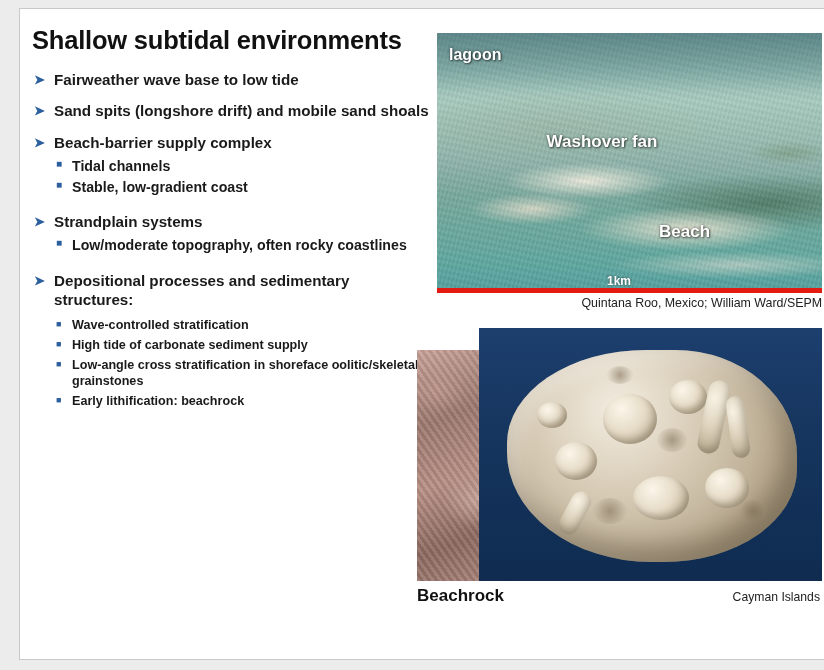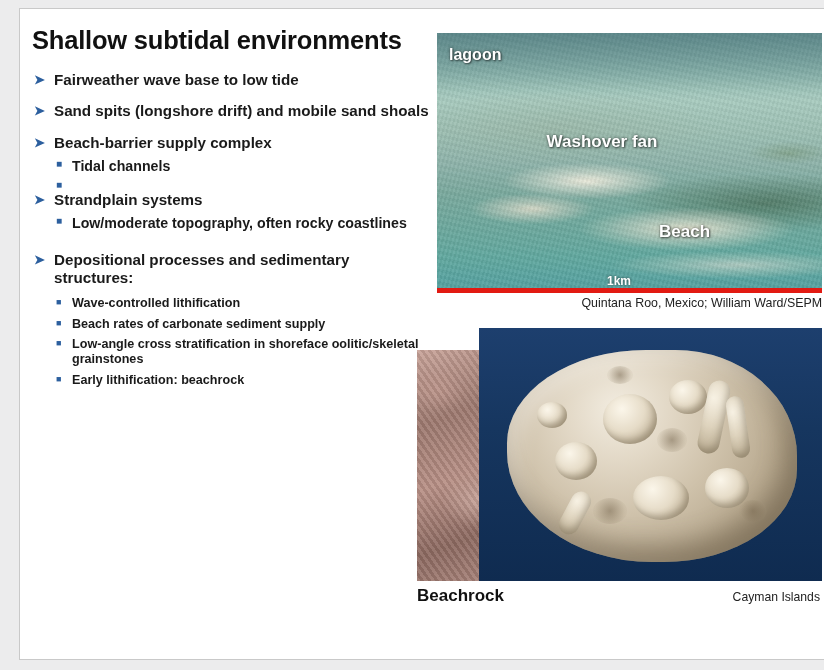--- a/index.html
+++ b/index.html
@@ -276,20 +276,21 @@
       <li>
         <span class="b1">➤</span>
         <span>Beach-barrier supply complex</span>
         <ul class="lvl2">
           <li>
             <span class="b2">■</span>
             <span>Tidal channels</span>
           </li>
           <li>
             <span class="b2">■</span>
+            <span>Stable, low-gradient coast</span>
           </li>
         </ul>
       </li>
 
       <li style="margin-top:16px;">
         <span class="b1">➤</span>
         <span>Strandplain systems</span>
         <ul class="lvl2">
           <li>
             <span class="b2">■</span>
@@ -297,25 +298,25 @@
           </li>
         </ul>
       </li>
 
       <li style="margin-top:18px;">
         <span class="b1">➤</span>
         <span>Depositional processes and sedimentary structures:</span>
         <ul class="lvl2 small" style="margin-top:8px;">
           <li>
             <span class="b2">■</span>
-            <span>Wave-controlled lithification</span>
-          </li>
-          <li>
-            <span class="b2">■</span>
-            <span>Beach rates of carbonate sediment supply</span>
+            <span>Wave-controlled stratification</span>
+          </li>
+          <li>
+            <span class="b2">■</span>
+            <span>High tide of carbonate sediment supply</span>
           </li>
           <li>
             <span class="b2">■</span>
             <span>Low-angle cross stratification in shoreface oolitic/skeletal grainstones</span>
           </li>
           <li>
             <span class="b2">■</span>
             <span>Early lithification: beachrock</span>
           </li>
         </ul>

